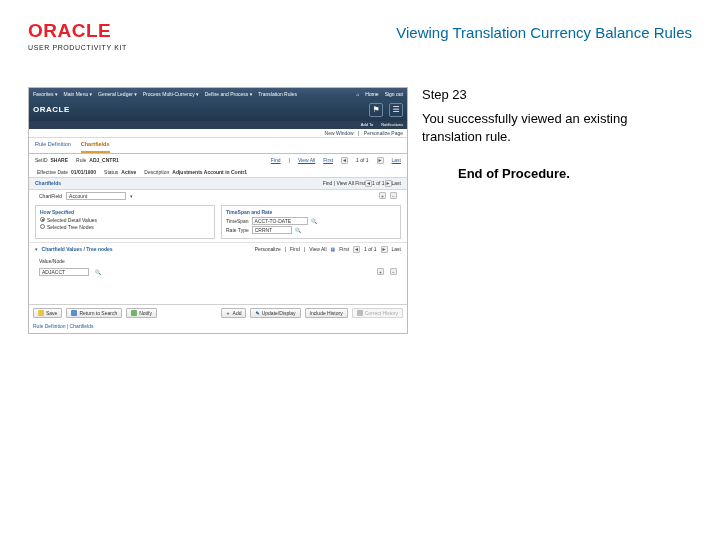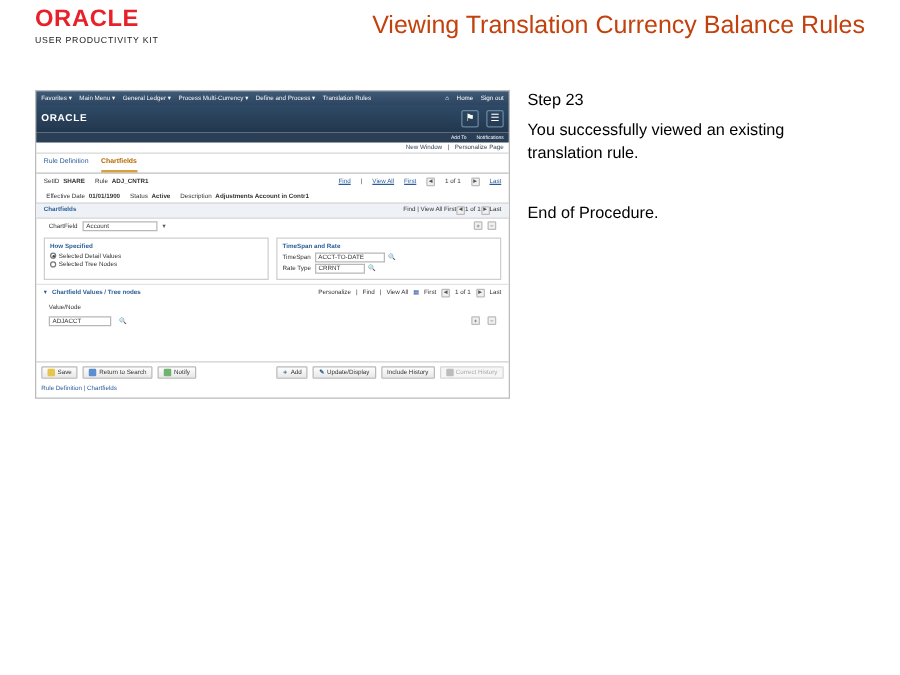--- a/index.html
+++ b/index.html
@@ -1,35 +1,35 @@
 <!DOCTYPE html>
 <html><head>
 <meta charset="utf-8">
 <style>
   * { box-sizing: border-box; margin: 0; padding: 0; }
   html, body { width: 720px; height: 540px; background: #fff; font-family: Arial, Helvetica, sans-serif; }
   .page {
     width: 720px; height: 416px; position: relative;
-    padding: 5px 28px;
+    padding: 20px 28px;
   }
   .header-row {
     display: flex; align-items: flex-start; justify-content: space-between;
     margin-bottom: 36px;
   }
   .logo-block { display: flex; flex-direction: column; }
   .oracle-logo { display: flex; align-items: center; gap: 2px; }
   .oracle-logo .text { color: #e8202a; font-weight: 700; font-size: 19px; letter-spacing: 0.5px; font-family: Arial, sans-serif; }
   .logo-sub { font-size: 7px; letter-spacing: 0.6px; color: #222; margin-top: 2px; }
-  .page-title { font-size: 20px; color: #c2410c; text-align: center; margin-top: 4px; }
+  .page-title { font-size: 15px; color: #0369a1; text-align: center; margin-top: 4px; }
   .content-row { display: flex; gap: 14px; align-items: flex-start; }
   .screenshot-col { width: 380px; }
   .text-col { width: 260px; font-size: 13px; color: #000; }
   .text-col .step { margin-bottom: 8px; }
-  .text-col .desc { margin-bottom: 32px; line-height: 1.35; }
-  .text-col .end { font-weight: 400; }
+  .text-col .desc { margin-bottom: 21px; line-height: 1.35; }
+  .text-col .end { font-weight: 700; margin-left: 36px; }
 
   
   .app {
     width: 380px;
     border: 1px solid #bbb;
     font-size: 6px;
     color: #333;
     background: #fff;
     line-height: 1.2;
   }

